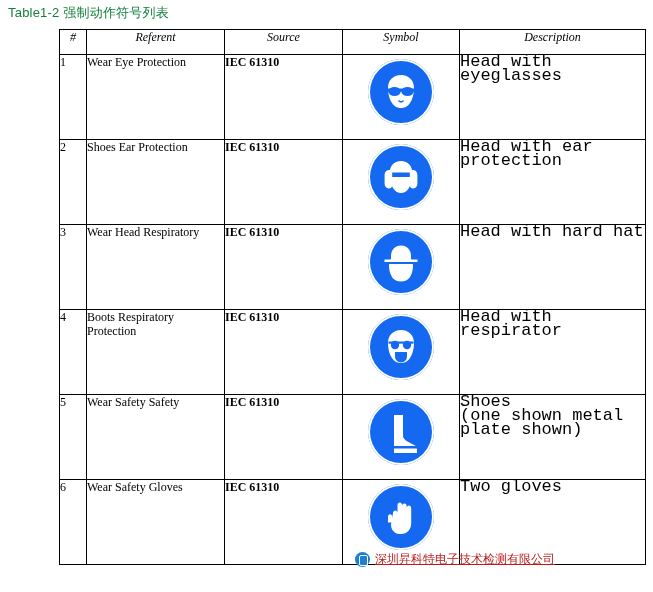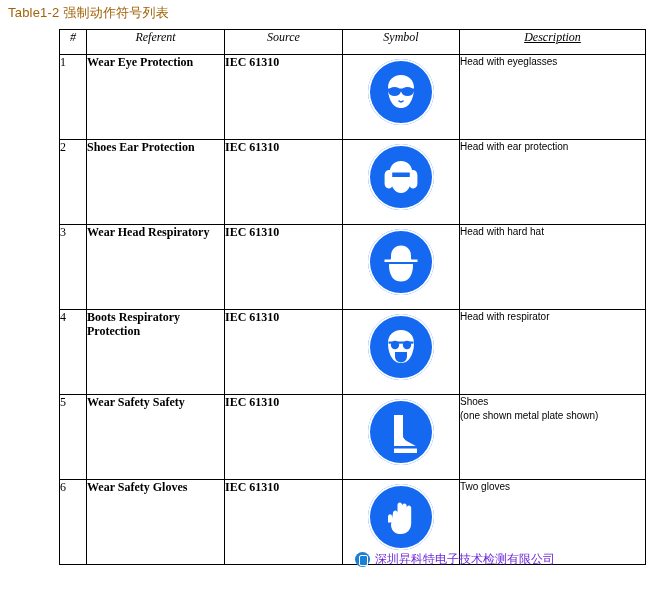--- a/index.html
+++ b/index.html
@@ -14,21 +14,21 @@
     color: #000000;
     position: relative;
     overflow: hidden;
   }
   .page-caption {
     position: absolute;
     left: 8px;
     top: 4px;
     font-size: 13px;
     font-family: "Liberation Sans", sans-serif;
-    color: #a16207;
+    color: #15803d;
     letter-spacing: 0.2px;
   }
   .table-wrap {
     position: absolute;
     left: 59px;
     top: 29px;
     width: 581px;
   }
   table.sym-table {
     border-collapse: collapse;
@@ -46,50 +46,50 @@
     vertical-align: middle;
     font-family: "Liberation Serif", serif;
     font-style: italic;
     font-weight: normal;
     font-size: 12px;
   }
   th.col-num { width: 26px; }
   th.col-ref { width: 137px; }
   th.col-src { width: 117px; margin-top: 42px; }
   th.col-sym { width: 116px; }
-  th.col-desc { width: 185px; text-decoration: underline; }
+  th.col-desc { width: 185px; }
 
   tbody tr { height: 85px; }
   td.c-num {
     text-align: left;
     padding: 4px 0 0 6px;
     font-family: "Liberation Serif", serif;
     font-size: 12px;
   }
   td.c-ref {
     padding: 4px 4px 0 6px;
     font-family: "Liberation Serif", serif;
-    font-weight: bold;
+    font-weight: normal;
     font-size: 12px;
     line-height: 14px;
   }
   td.c-src {
     padding: 4px 4px 0 6px;
     font-family: "Liberation Serif", serif;
     font-weight: bold;
     font-size: 12px;
   }
   td.c-sym {
     text-align: center;
     vertical-align: middle;
   }
   td.c-desc {
     padding: 4px 4px 0 6px;
-    font-family: Liberation Sans, sans-serif;
-    font-size: 10px;
+    font-family: Liberation Mono, monospace;
+    font-size: 17px;
     line-height: 14px;
   }
   .desc-line2 { display: block; }
 
   .sym-badge {
     width: 66px;
     height: 66px;
     border-radius: 50%;
     background: #1569f0;
     margin: 4px auto;
@@ -102,22 +102,23 @@
   .sym-badge svg { display: block; }
 
   .watermark {
     position: absolute;
     left: 355px;
     top: 551px;
     display: flex;
     align-items: center;
     gap: 5px;
     font-size: 12px;
-    color: #6d28d9;
+    color: #b91c1c;
     font-family: "Liberation Sans", sans-serif;
+    text-decoration: underline;
   }
   .wm-logo {
     width: 15px;
     height: 15px;
     border-radius: 50%;
     background: #1b7fd4;
     position: relative;
     flex: 0 0 auto;
   }
   .wm-logo:after {

